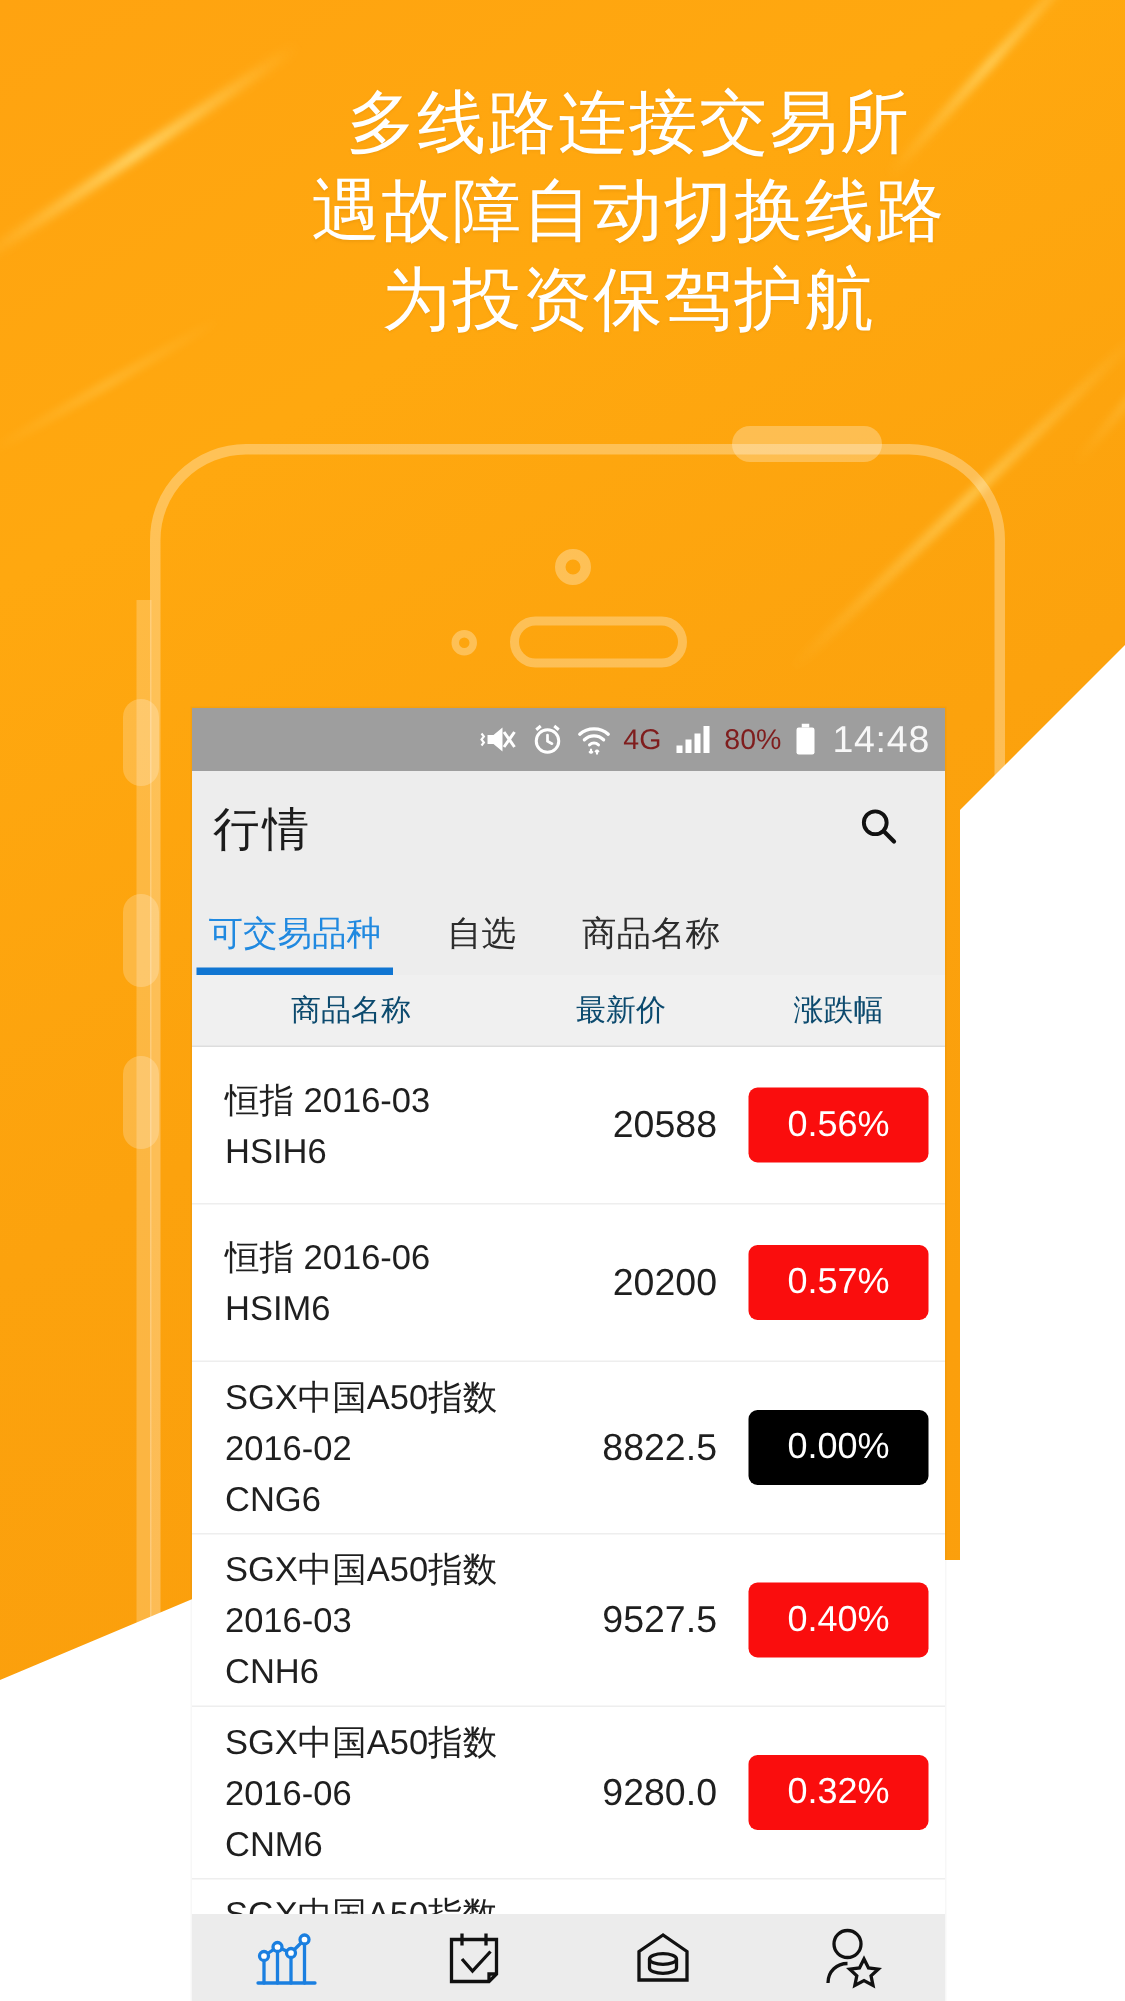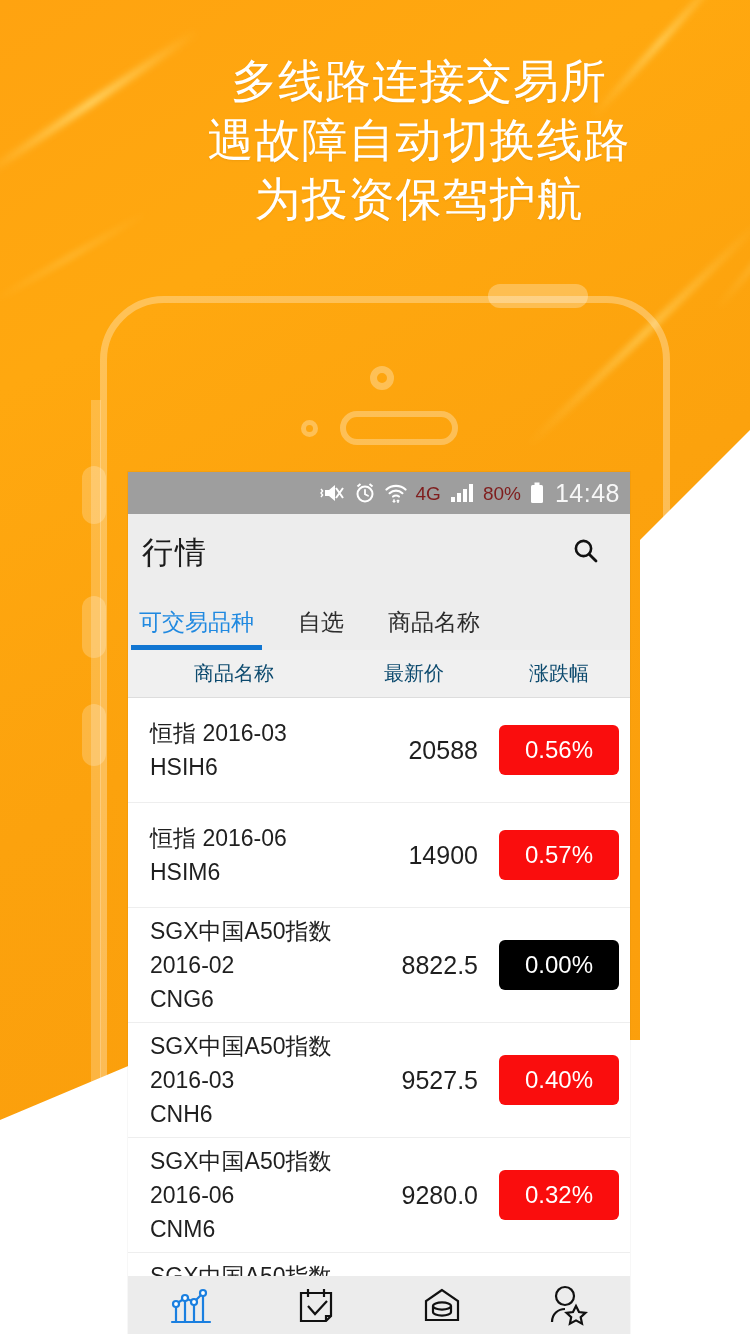--- a/index.html
+++ b/index.html
@@ -412,21 +412,21 @@
         <div class="cell-chg">
           <div class="badge" style="background: rgb(250, 13, 13);">0.56%</div>
         </div>
       </div>
 
       <div class="row">
         <div class="cell-name">
           <span class="ln">恒指 2016-06</span>
           <span class="ln">HSIM6</span>
         </div>
-        <div class="cell-price">14900</div>
+        <div class="cell-price">20200</div>
         <div class="cell-chg">
           <div class="badge" style="background: rgb(250, 13, 13);">0.57%</div>
         </div>
       </div>
 
       <div class="row">
         <div class="cell-name">
           <span class="ln">SGX中国A50指数</span>
           <span class="ln">2016-02</span>
           <span class="ln">CNG6</span>

